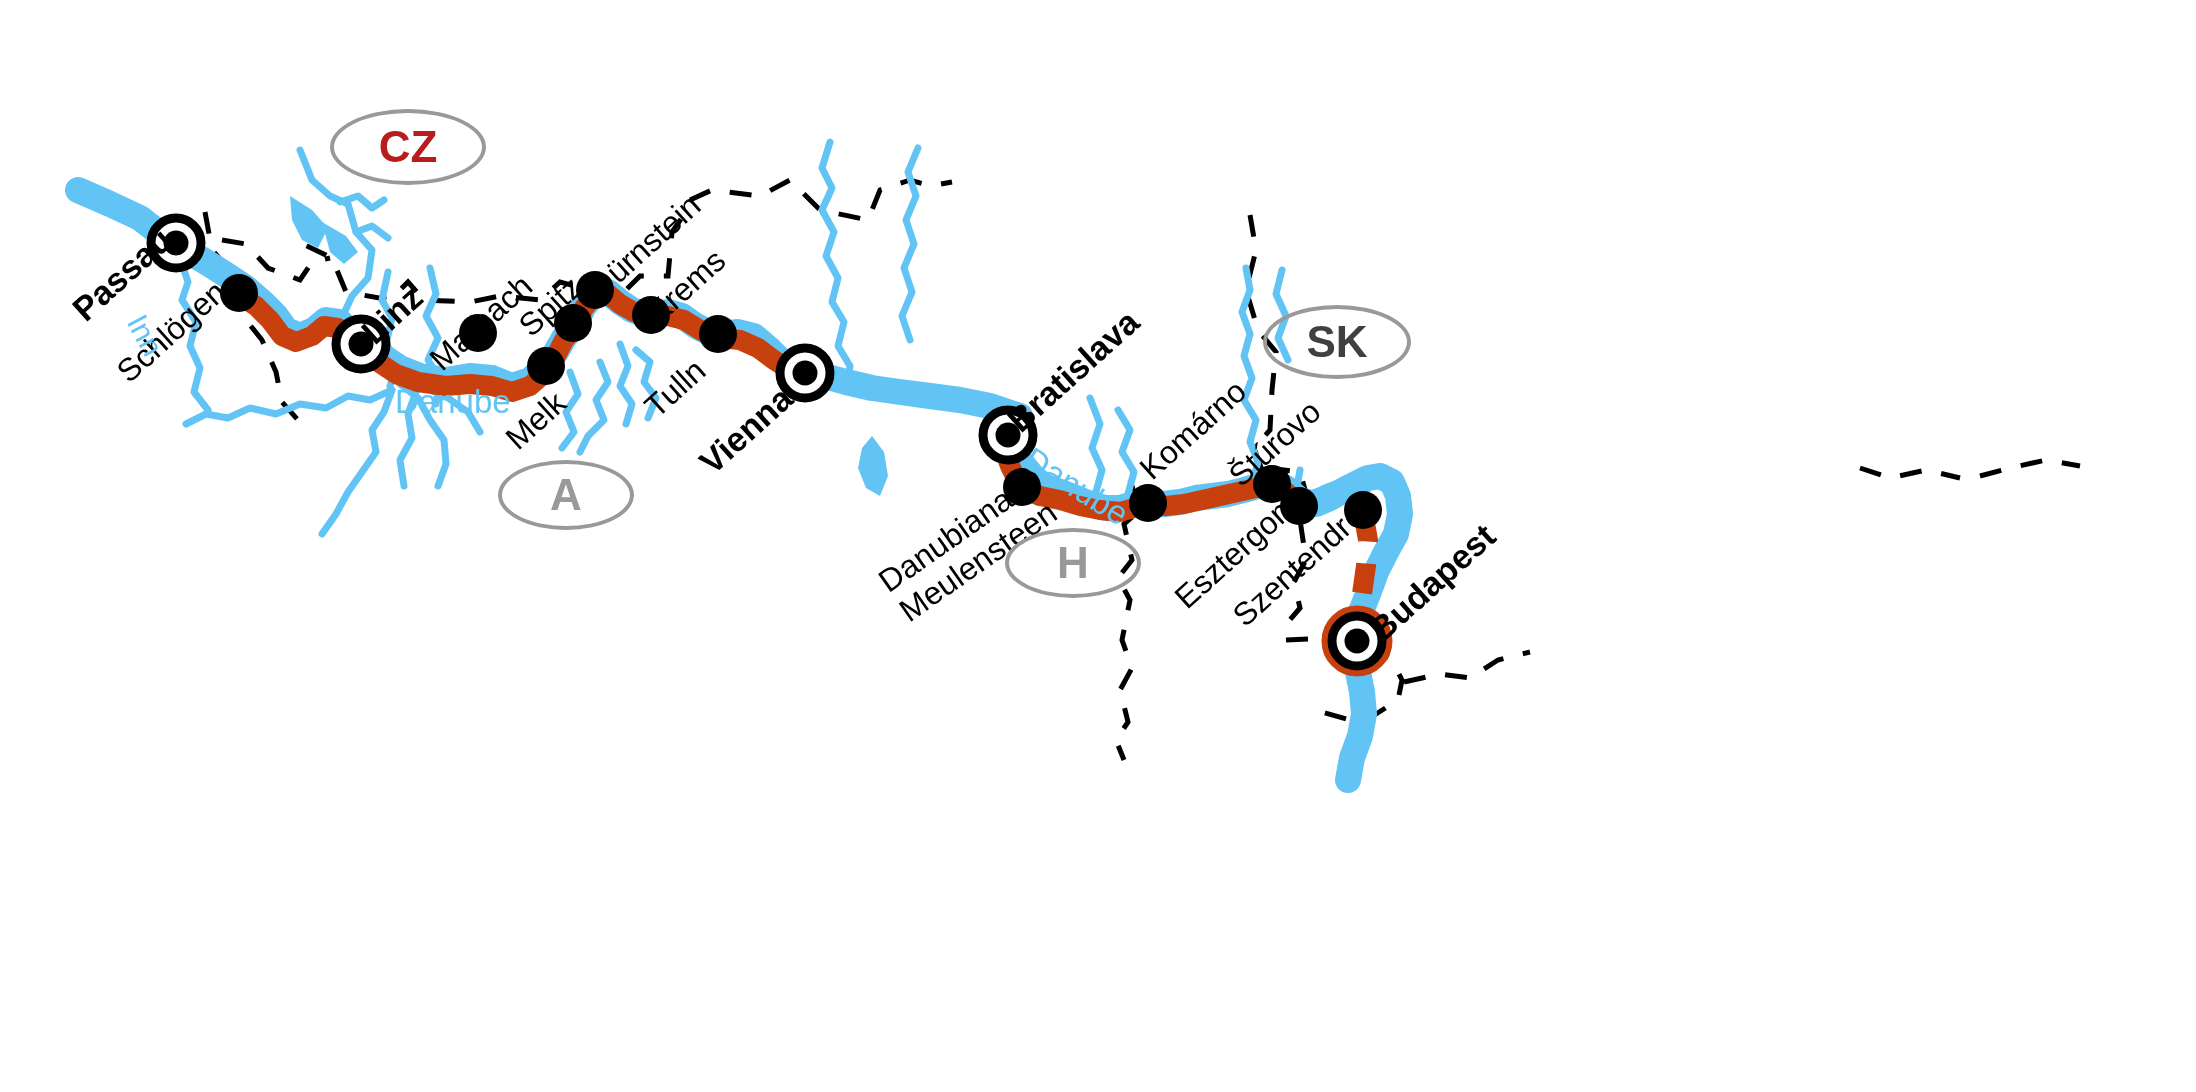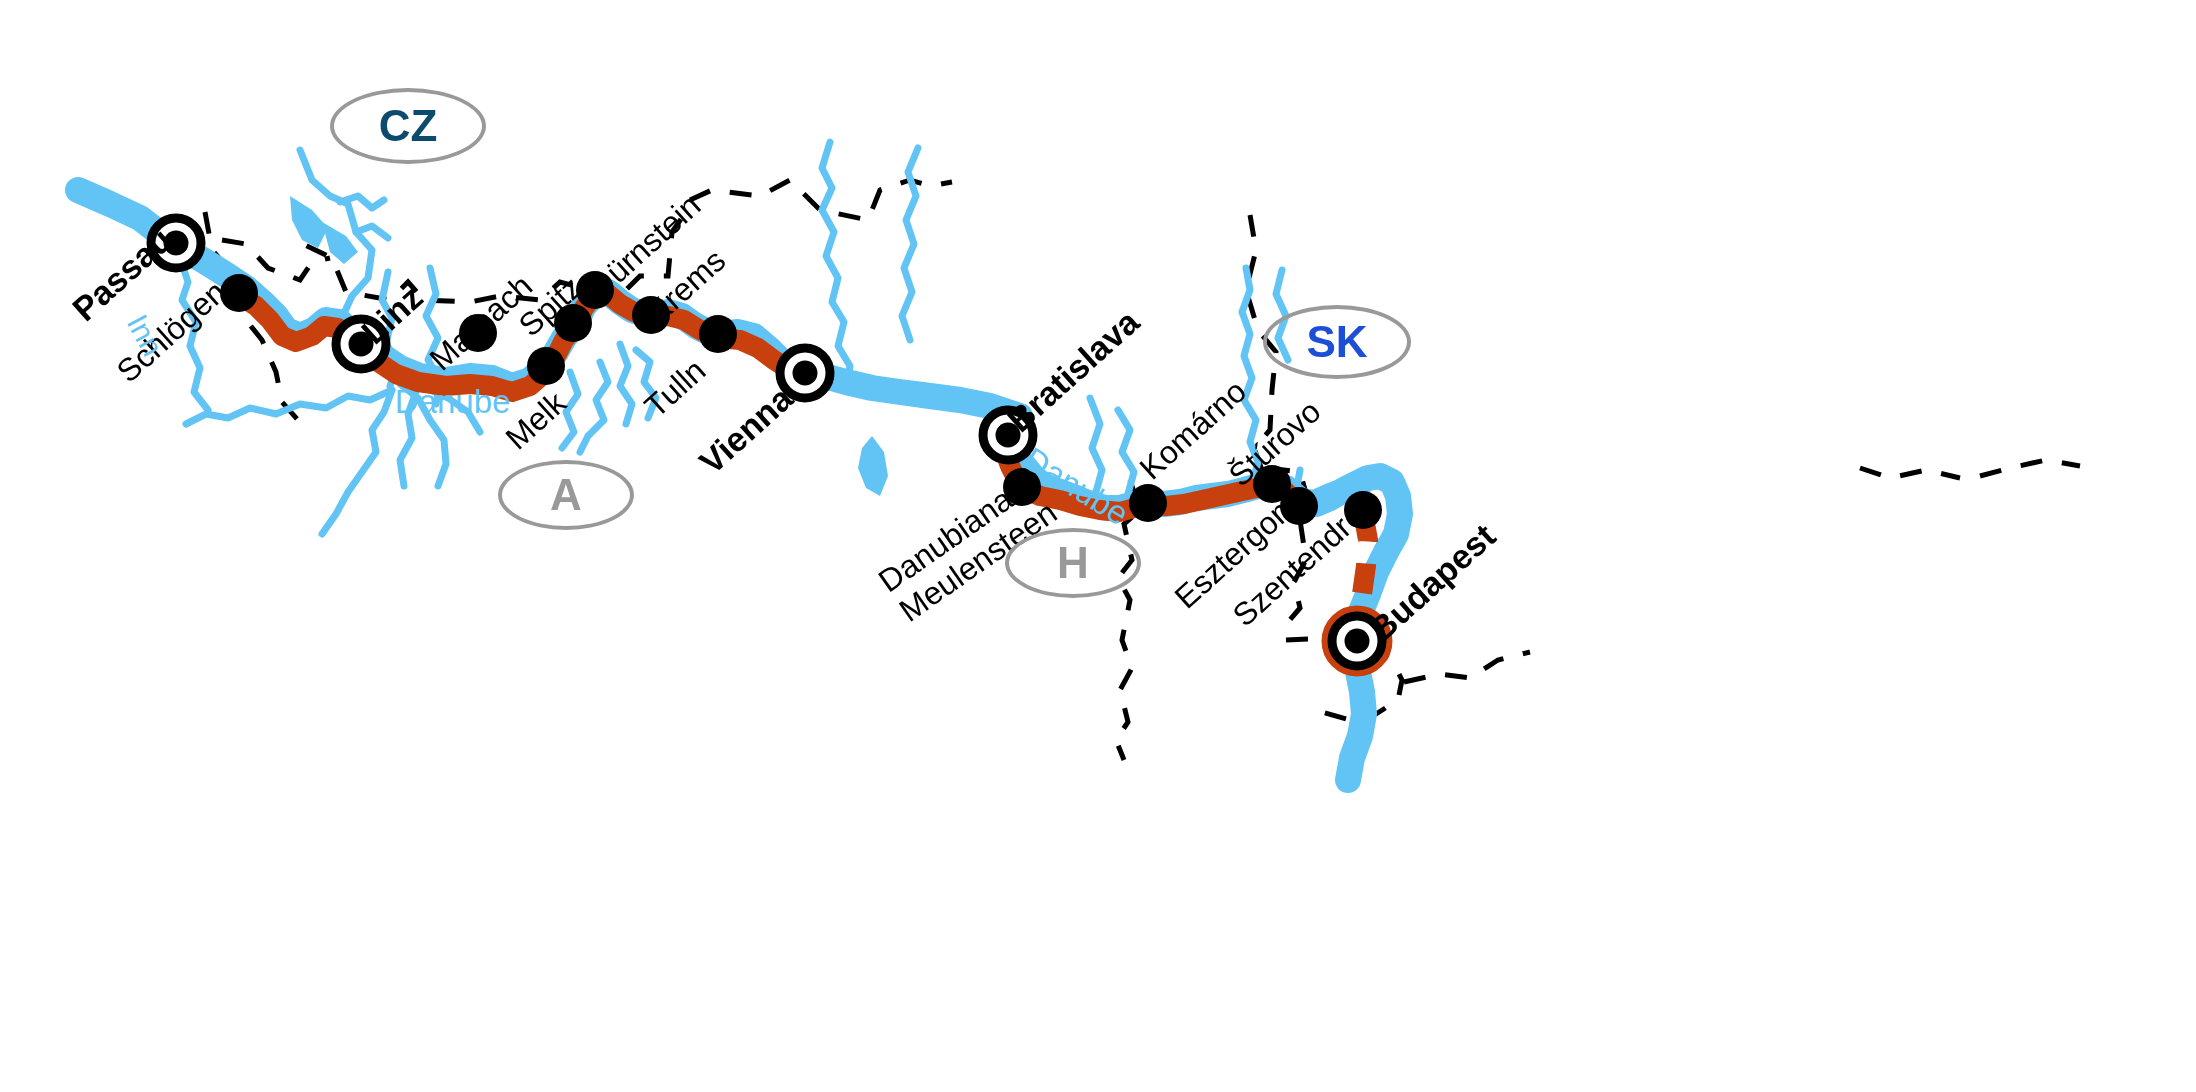--- a/index.html
+++ b/index.html
@@ -274,19 +274,19 @@
       <div class="city-label major" style="left: 1375px; top: 615px; font-size: 34px; transform: rotate(-42deg);">Budapest</div>
     </div>
 
   <div id="river-labels-layer">
       <div class="river-label" style="left: 135px; top: 300px; font-size: 30px; transform: rotate(62deg); color: rgb(98, 196, 244);">Inn</div>
       <div class="river-label" style="left: 395px; top: 383px; font-size: 33px; transform: rotate(0deg); color: rgb(98, 196, 244);">Danube</div>
       <div class="river-label" style="left: 1027px; top: 437px; font-size: 33px; transform: rotate(32deg); color: rgb(98, 196, 244);">Danube</div>
     </div>
 
   <div id="country-badges-layer">
-      <div class="country-badge" style="left: 330px; top: 88px; width: 148px; height: 68px; font-size: 44px; border-color: rgb(153, 153, 153); color: #0c4a6e;">CZ</div>
+      <div class="country-badge" style="left: 330px; top: 109px; width: 148px; height: 68px; font-size: 44px; border-color: rgb(153, 153, 153); color: #b91c1c;">CZ</div>
       <div class="country-badge" style="left: 498px; top: 460px; width: 128px; height: 62px; font-size: 44px; border-color: rgb(153, 153, 153); color: rgb(153, 153, 153);">A</div>
       <div class="country-badge" style="left: 1005px; top: 528px; width: 128px; height: 62px; font-size: 44px; border-color: rgb(153, 153, 153); color: rgb(153, 153, 153);">H</div>
-      <div class="country-badge" style="left: 1263px; top: 305px; width: 140px; height: 66px; font-size: 44px; border-color: rgb(153, 153, 153); color: #1d4ed8;">SK</div>
+      <div class="country-badge" style="left: 1263px; top: 305px; width: 140px; height: 66px; font-size: 44px; border-color: rgb(153, 153, 153); color: #404040;">SK</div>
     </div>
 
 </div>
 
 </body></html>

